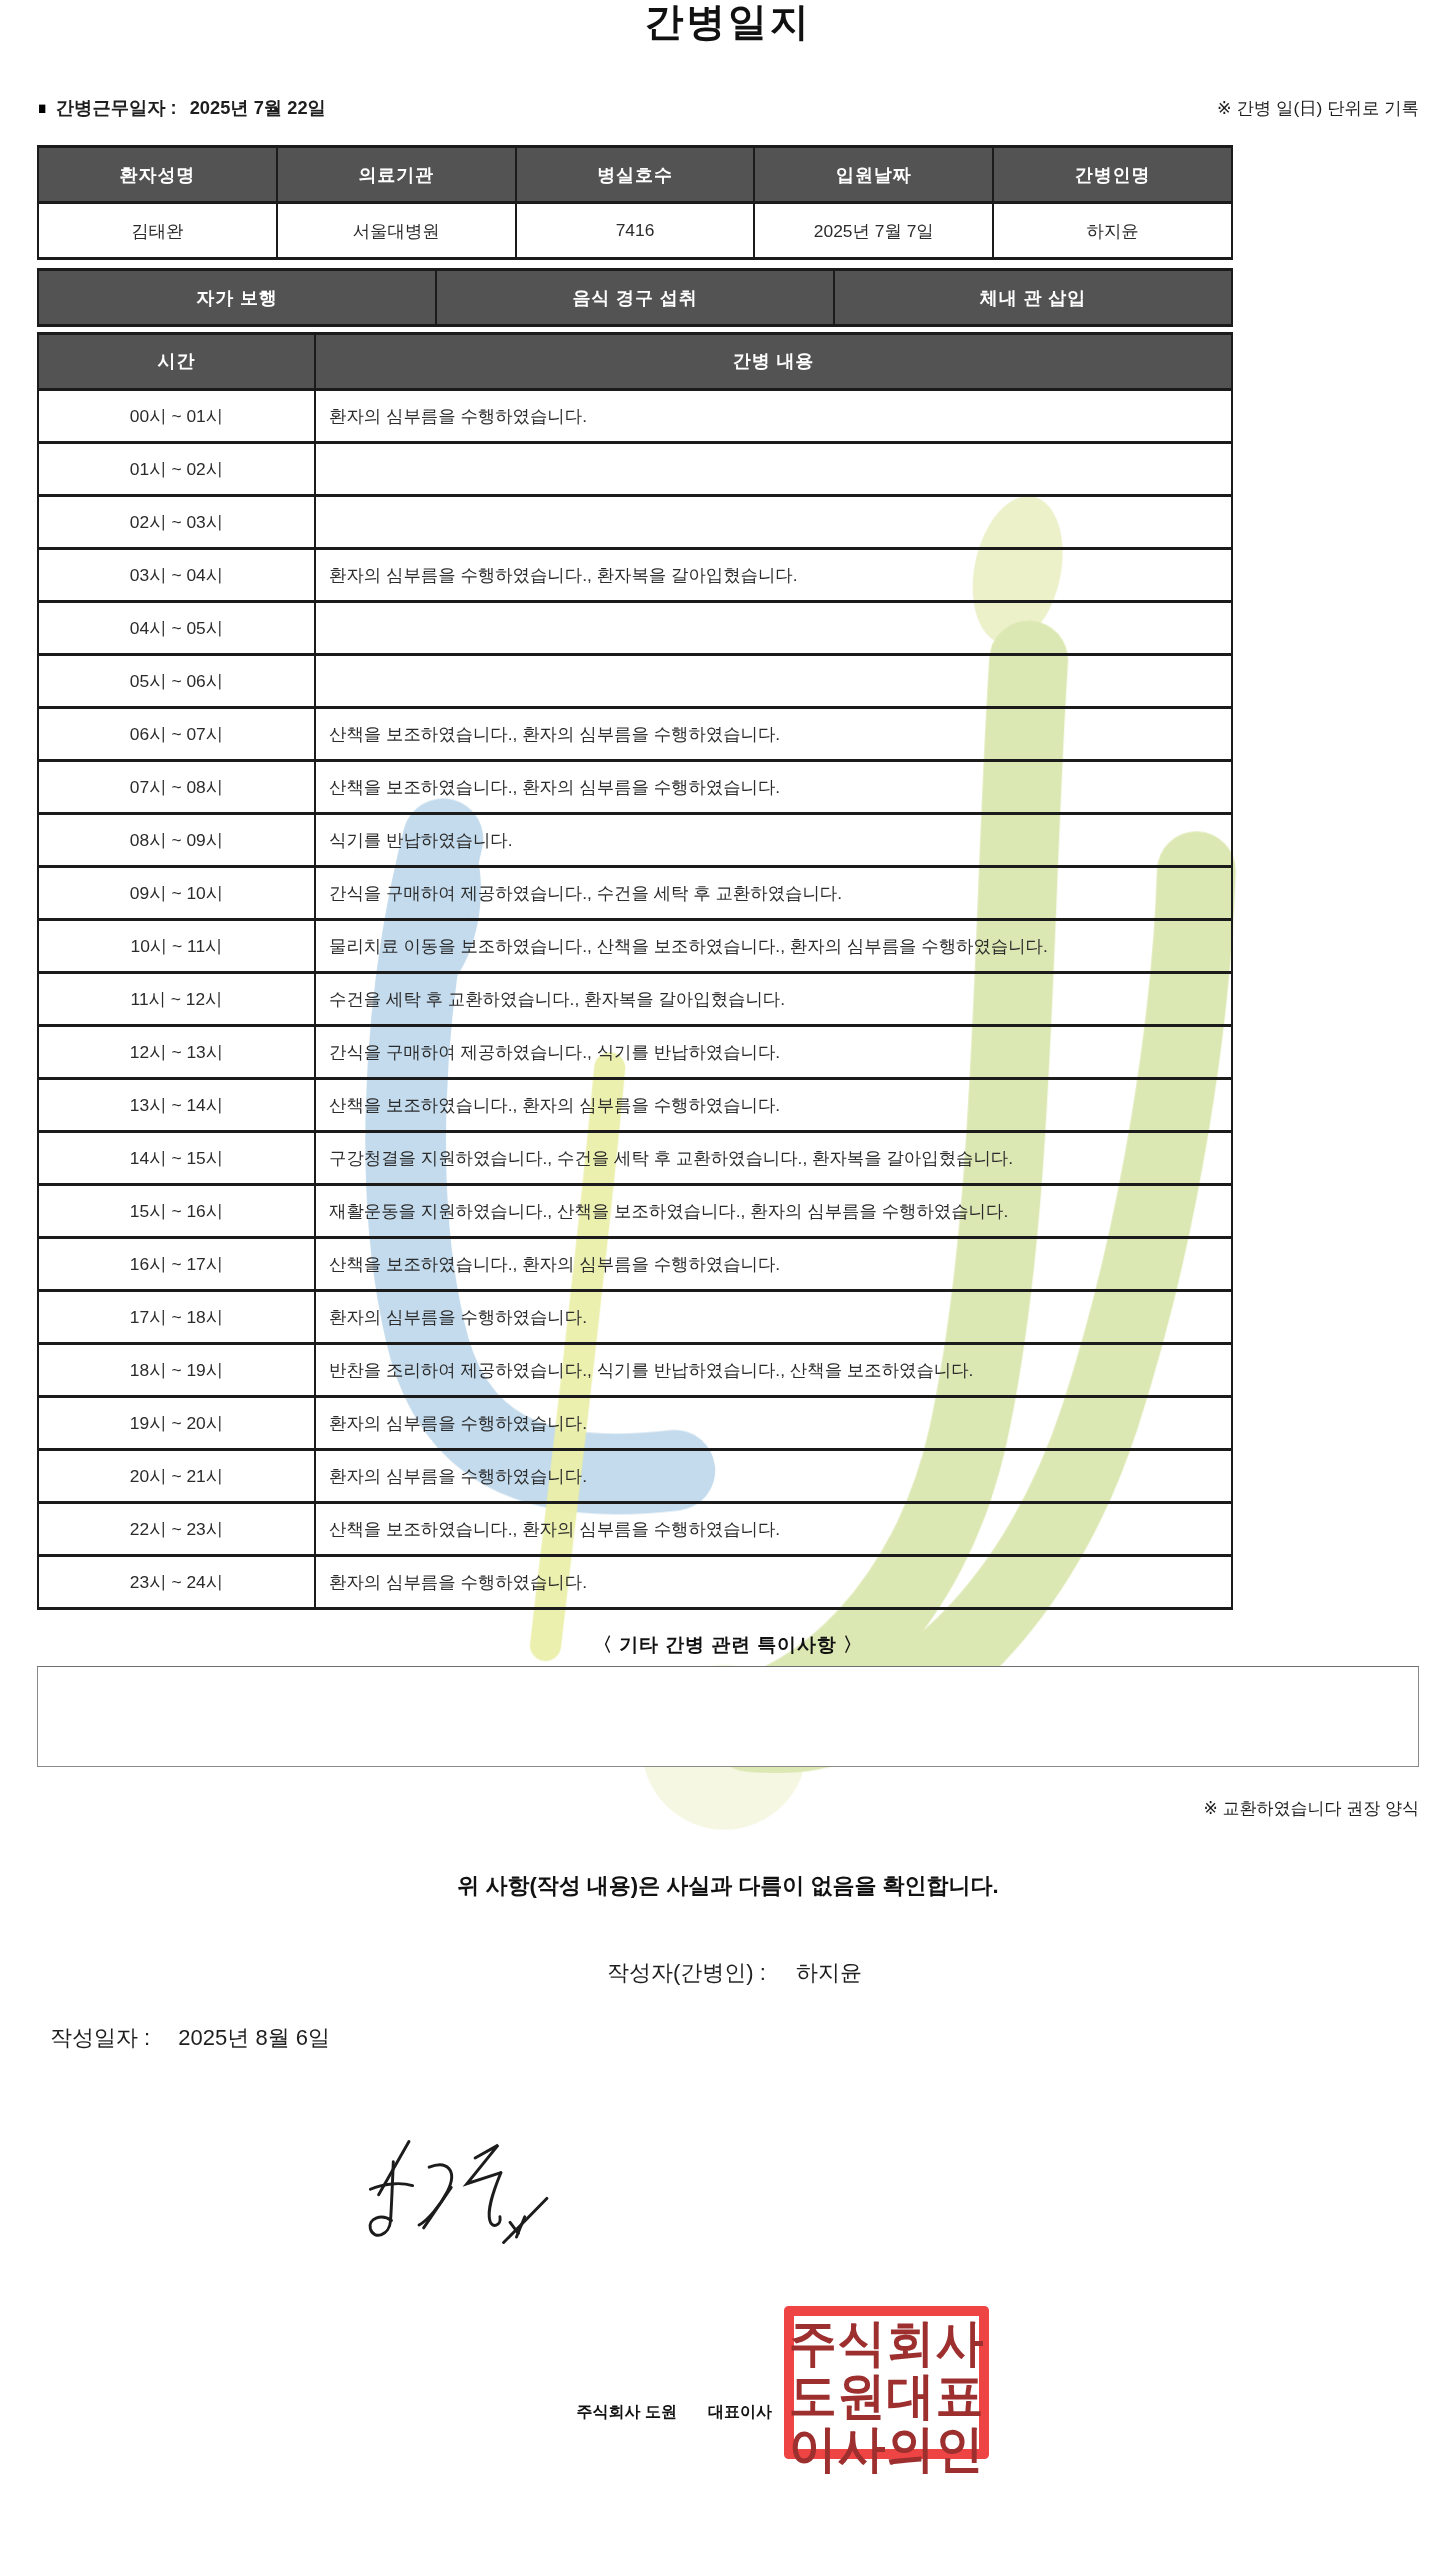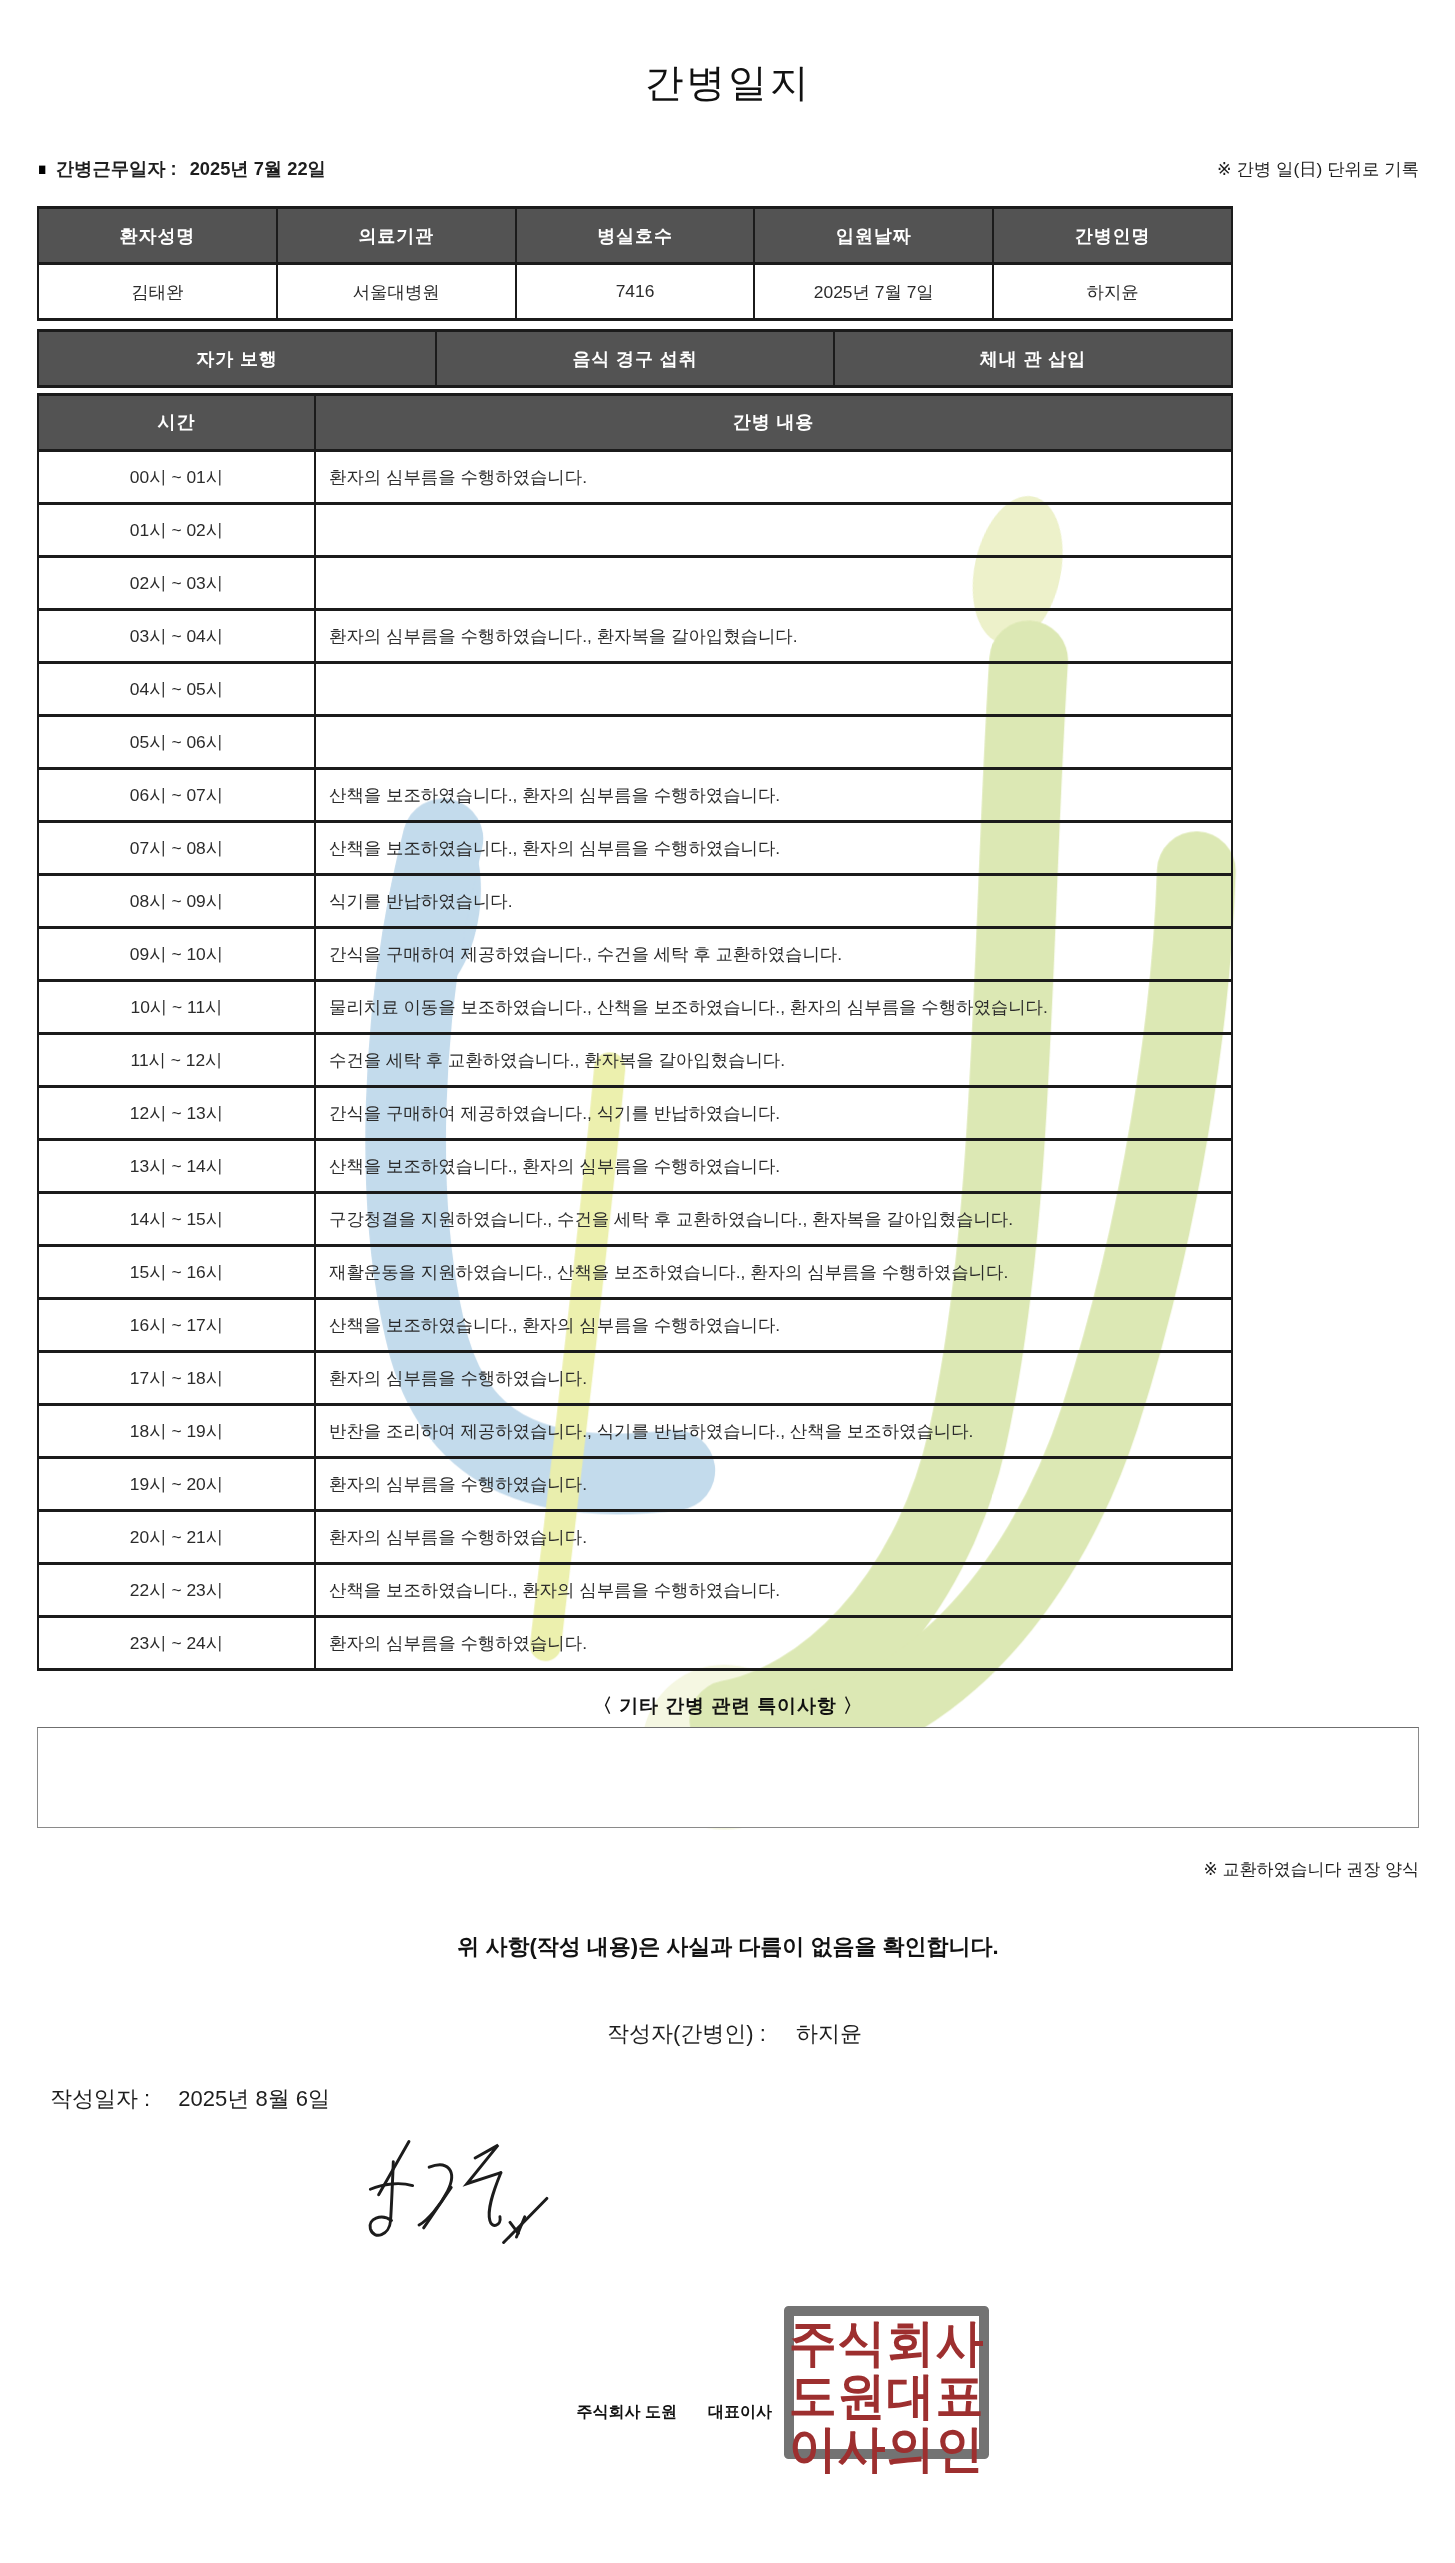--- a/index.html
+++ b/index.html
@@ -9,24 +9,23 @@
     background:#ffffff;
     font-family:"Liberation Sans","DejaVu Sans",sans-serif;
     color:#2b2b2b;
     overflow:hidden;
     margin:0 auto;
   }
   .watermark{position:absolute;left:0;top:0;width:1456px;height:2563px;z-index:0;pointer-events:none;}
   .content{position:relative;z-index:1;}
 
   .title{
-    padding-top:61px;
     text-align:center;
     font-size:39px;line-height:44px;
-    font-weight:normal;color:#111;
+    font-weight:bold;color:#111;
     letter-spacing:2.8px;
   }
   .meta-row{
     margin:51px 37px 0 37px;
     display:flex;justify-content:space-between;align-items:flex-end;
     font-size:18.3px;line-height:26px;
   }
   .meta-left{display:flex;align-items:center;font-weight:600;color:#1e1e1e;}
   .bullet{font-size:17.4px;margin-right:8.3px;color:#000;transform:scaleX(.75);display:inline-block;}
   .meta-date{margin-left:13px;font-weight:600;}
@@ -77,21 +76,21 @@
   .signature{position:absolute;left:363px;top:2134px;width:193px;height:127px;z-index:2;}
 
   .company-line{
     position:absolute;left:0;top:2402px;width:772px;
     text-align:right;font-size:16px;font-weight:bold;color:#111;z-index:2;
   }
   .company-gap{display:inline-block;width:31px;}
 
   .seal{
     position:absolute;left:784px;top:2306px;width:205px;height:153px;z-index:2;
-    border:10px solid #737373;border-radius:4.6px;
+    border:10px solid #ef4444;border-radius:4.6px;
     box-sizing:border-box;
     display:flex;flex-direction:column;justify-content:space-evenly;align-items:center;
     background:rgba(255,255,255,0);
   }
   .seal-row{
     font-size:48px;line-height:53px;font-weight:800;color:#9d2f2f;
     letter-spacing:0.9px;white-space:nowrap;transform:scaleY(1.05);
   }
 </style>
 </head>

